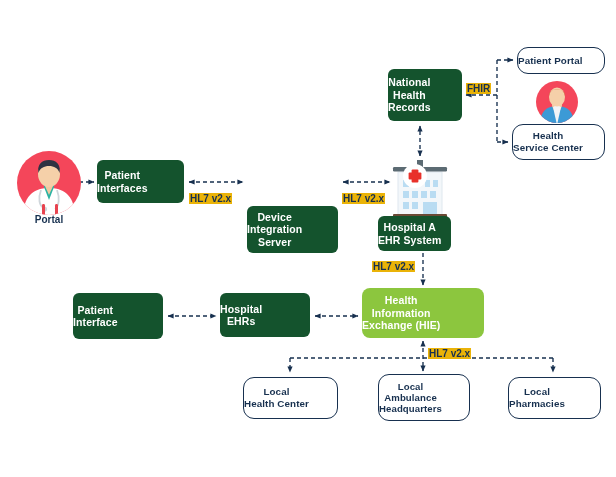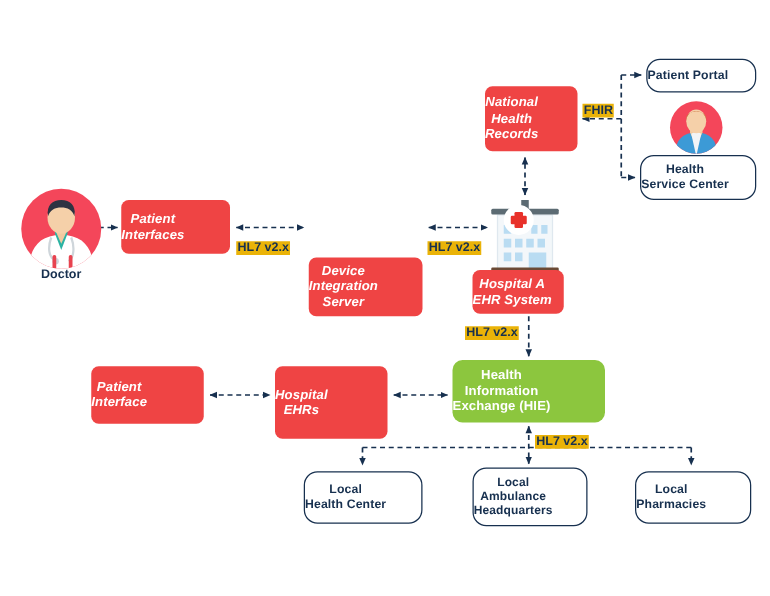--- a/index.html
+++ b/index.html
@@ -12,23 +12,22 @@
   #wires{position:absolute;left:0;top:0;width:616px;height:477px;}
 
   .node{
     position:absolute;box-sizing:border-box;
     display:flex;align-items:center;justify-content:flex-start;
     text-align:center;line-height:1.18;
     font-weight:bold;letter-spacing:.1px;
     z-index:3;
   }
   .node-dark{
-    background:#ef4444;color:#ffffff;border-radius:6px;
+    background:#14532d;color:#ffffff;border-radius:6px;
     font-size:10.5px;
-    font-style:italic;
   }
   .node-green{
     background:#8cc63e;color:#ffffff;border-radius:8px;
     font-size:10.5px;
   }
   .node-outline{
     background:#ffffff;color:#17304f;
     border:1.3px solid #17304f;border-radius:11px;
     font-size:9.8px;
   }
@@ -103,21 +102,21 @@
         <ellipse cx="35" cy="26" rx="11" ry="13" fill="#f5d0a9"></ellipse>
         <path d="M24 24 C24 13 46 13 46 24 C46 19 43 15 35 15 C27 15 24 19 24 24 z" fill="#2e3342"></path>
         <path d="M24.5 25 C23 16 28 12 35 12 C42 12 47 16 45.5 25 C44 20 40 18 35 18 C30 18 26 20 24.5 25 z" fill="#2e3342"></path>
         <path d="M27 42 C24 50 25 58 30 60" stroke="#cfd6db" stroke-width="1.8" fill="none"></path>
         <path d="M43 42 C46 50 45 58 41 61" stroke="#cfd6db" stroke-width="1.8" fill="none"></path>
         <circle cx="30.5" cy="61" r="2.6" fill="#cfd6db"></circle>
         <rect x="28" y="56" width="3" height="12" rx="1.4" fill="#e8434f"></rect>
         <rect x="41" y="56" width="3" height="12" rx="1.4" fill="#e8434f"></rect>
       </g>
     </svg>
-    <div class="avatar-caption" style="top:66px;">Doctor</div>
+    <div class="avatar-caption" style="top:66px;">Portal</div>
   </div>
 
   <div class="node node-dark" style="left:97px;top:160px;width:87px;height:43px;">
     <span style="white-space:pre-line;">Patient
 Interfaces</span>
   </div>
 
   <div class="node node-dark" style="left:247px;top:158px;width:91px;height:47px;margin-top:48px;">
     <span style="white-space:pre-line;">Device
 Integration
@@ -182,21 +181,21 @@
   <div class="node node-outline" style="left:512px;top:124px;width:93px;height:36px;">
     <span style="white-space:pre-line;">Health
 Service Center</span>
   </div>
 
   <div class="node node-dark" style="left:73px;top:293px;width:90px;height:46px;">
     <span style="white-space:pre-line;">Patient
 Interface</span>
   </div>
 
-  <div class="node node-dark" style="left:220px;top:293px;width:90px;height:58px;">
+  <div class="node node-dark" style="left:220px;top:293px;width:90px;height:44px;">
     <span style="white-space:pre-line;">Hospital
 EHRs</span>
   </div>
 
   <div class="node node-green" style="left:362px;top:288px;width:122px;height:50px;">
     <span style="white-space:pre-line;">Health
 Information
 Exchange (HIE)</span>
   </div>
 

